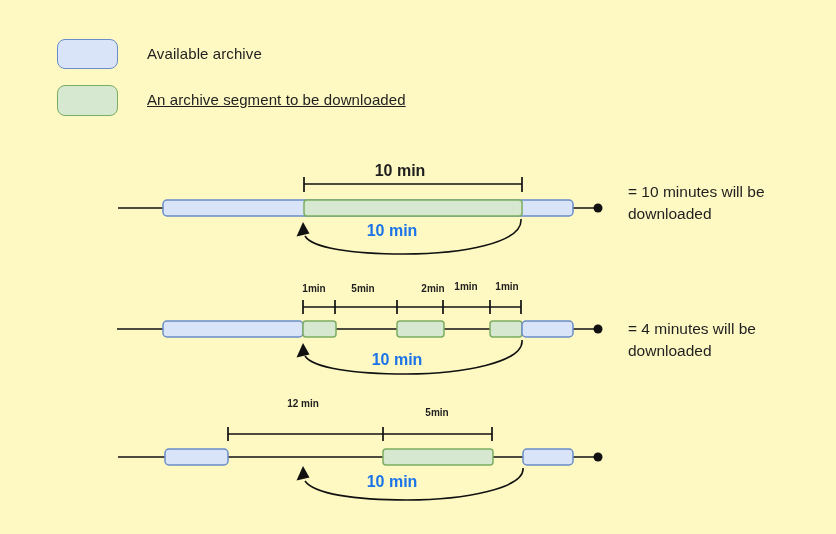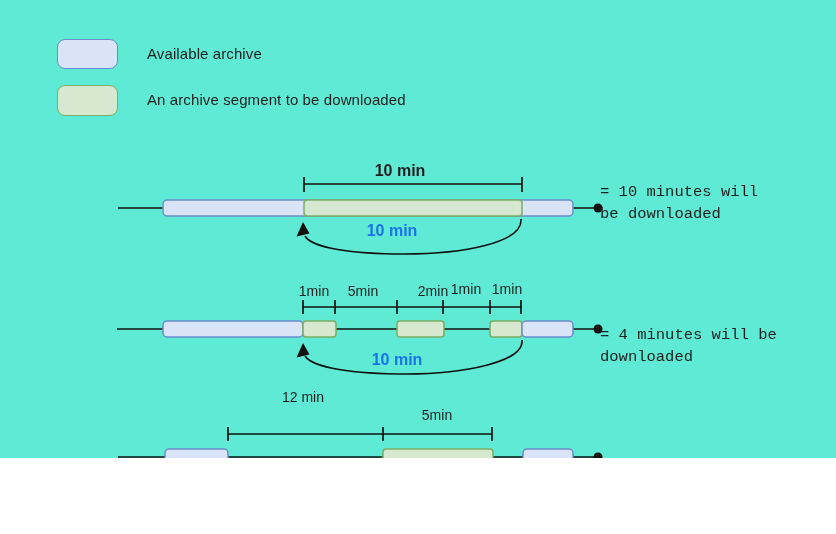--- a/index.html
+++ b/index.html
@@ -1,62 +1,61 @@
 <!DOCTYPE html>
 <html style="--archive-fill: #d9e4f8; --archive-stroke: #6a8ccb; --segment-fill: #d6e8d0; --segment-stroke: #7cad62; --accent-blue: #1a73e8; --ink: #1f1f1f; --line: #111111;"><head>
 <meta charset="utf-8">
 <style>
   html,body{margin:0;padding:0;background:#ffffff;}
   #canvas{
-    position:relative;width:836px;height:458px;background:#5eead4;overflow:hidden;
+    position:relative;width:836px;height:534px;background:#fef9c3;overflow:hidden;
     font-family:"Liberation Sans",sans-serif;color:var(--ink,#1f1f1f);
   }
   .swatch{
     position:absolute;width:61px;height:30px;border-radius:8px;border:1.5px solid;
     box-sizing:border-box;
   }
   .swatch.archive{background:var(--archive-fill);border-color:var(--archive-stroke);}
   .swatch.segment{background:var(--segment-fill);border-color:var(--segment-stroke);}
   .legend-label{position:absolute;font-size:15px;letter-spacing:.1px;color:var(--ink);white-space:nowrap;}
   .span-label{
     position:absolute;transform:translateX(-50%);font-size:16px;font-weight:600;
     color:var(--ink);white-space:nowrap;
   }
   .tick-label{
-    position:absolute;transform:translateX(-50%);font-size:14px;font-weight:400;
+    position:absolute;transform:translateX(-50%);font-size:10px;font-weight:700;
     color:var(--ink);white-space:nowrap;
   }
   .rewind-label{
     position:absolute;transform:translateX(-50%);font-size:16px;font-weight:700;
     color:var(--accent-blue);white-space:nowrap;
   }
   .result-label{
-    position:absolute;left:600px;width:180px;font-size:15.5px;line-height:22px;
+    position:absolute;left:628px;width:180px;font-size:15.5px;line-height:22px;
     color:var(--ink);
-    font-family:Liberation Mono, monospace;
   }
   svg{position:absolute;left:0;top:0;}
   .tl{stroke:var(--line);stroke-width:1.5;fill:none;}
   .rule{stroke:var(--line);stroke-width:1.7;fill:none;}
   .arrow{stroke:var(--line);stroke-width:1.6;fill:none;}
   .head{fill:var(--line);stroke:none;}
   .dot{fill:var(--line);stroke:none;}
   .box-archive{fill:var(--archive-fill);stroke:var(--archive-stroke);stroke-width:1.5;}
   .box-segment{fill:var(--segment-fill);stroke:var(--segment-stroke);stroke-width:1.5;}
 </style>
 </head>
 <body>
 
 <div id="canvas">
 
   <div class="swatch archive" style="left:57px;top:39px;"></div>
   <div class="legend-label" style="left:147px;top:45px;">Available archive</div>
 
   <div class="swatch segment" style="left:57px;top:85px;height:31px;"></div>
-  <div class="legend-label" style="left:147px;top:91px;">An archive segment to be downloaded</div>
+  <div class="legend-label" style="left:147px;top:91px;text-decoration:underline;">An archive segment to be downloaded</div>
 
   <svg width="836" height="534" viewBox="0 0 836 534">
 
     <g>
       <line class="tl" x1="118" y1="208" x2="598" y2="208"></line>
       <rect class="box-archive" x="163" y="200" width="410" height="16" rx="4"></rect>
       <rect class="box-segment" x="304" y="200" width="218" height="16" rx="3"></rect>
       <circle class="dot" cx="598" cy="208" r="4.5"></circle>
 
       <g class="rule">
@@ -111,19 +110,19 @@
   <div class="span-label" style="left:400px;top:162px;">10 min</div>
   <div class="rewind-label" style="left:392px;top:222px;">10 min</div>
   <div class="result-label" style="top:181px;">= 10 minutes will be downloaded</div>
 
   <div class="tick-label" style="left:314px;top:283px;">1min</div>
   <div class="tick-label" style="left:363px;top:283px;">5min</div>
   <div class="tick-label" style="left:433px;top:283px;">2min</div>
   <div class="tick-label" style="left:466px;top:281px;">1min</div>
   <div class="tick-label" style="left:507px;top:281px;">1min</div>
   <div class="rewind-label" style="left:397px;top:351px;">10 min</div>
-  <div class="result-label" style="top:318px;margin-top:6px;">= 4 minutes will be downloaded</div>
+  <div class="result-label" style="top:318px;">= 4 minutes will be downloaded</div>
 
-  <div class="tick-label" style="left:303px;top:389px;">12 min</div>
+  <div class="tick-label" style="left:303px;top:398px;">12 min</div>
   <div class="tick-label" style="left:437px;top:407px;">5min</div>
   <div class="rewind-label" style="left:392px;top:473px;">10 min</div>
 
 </div>
 
 </body></html>

